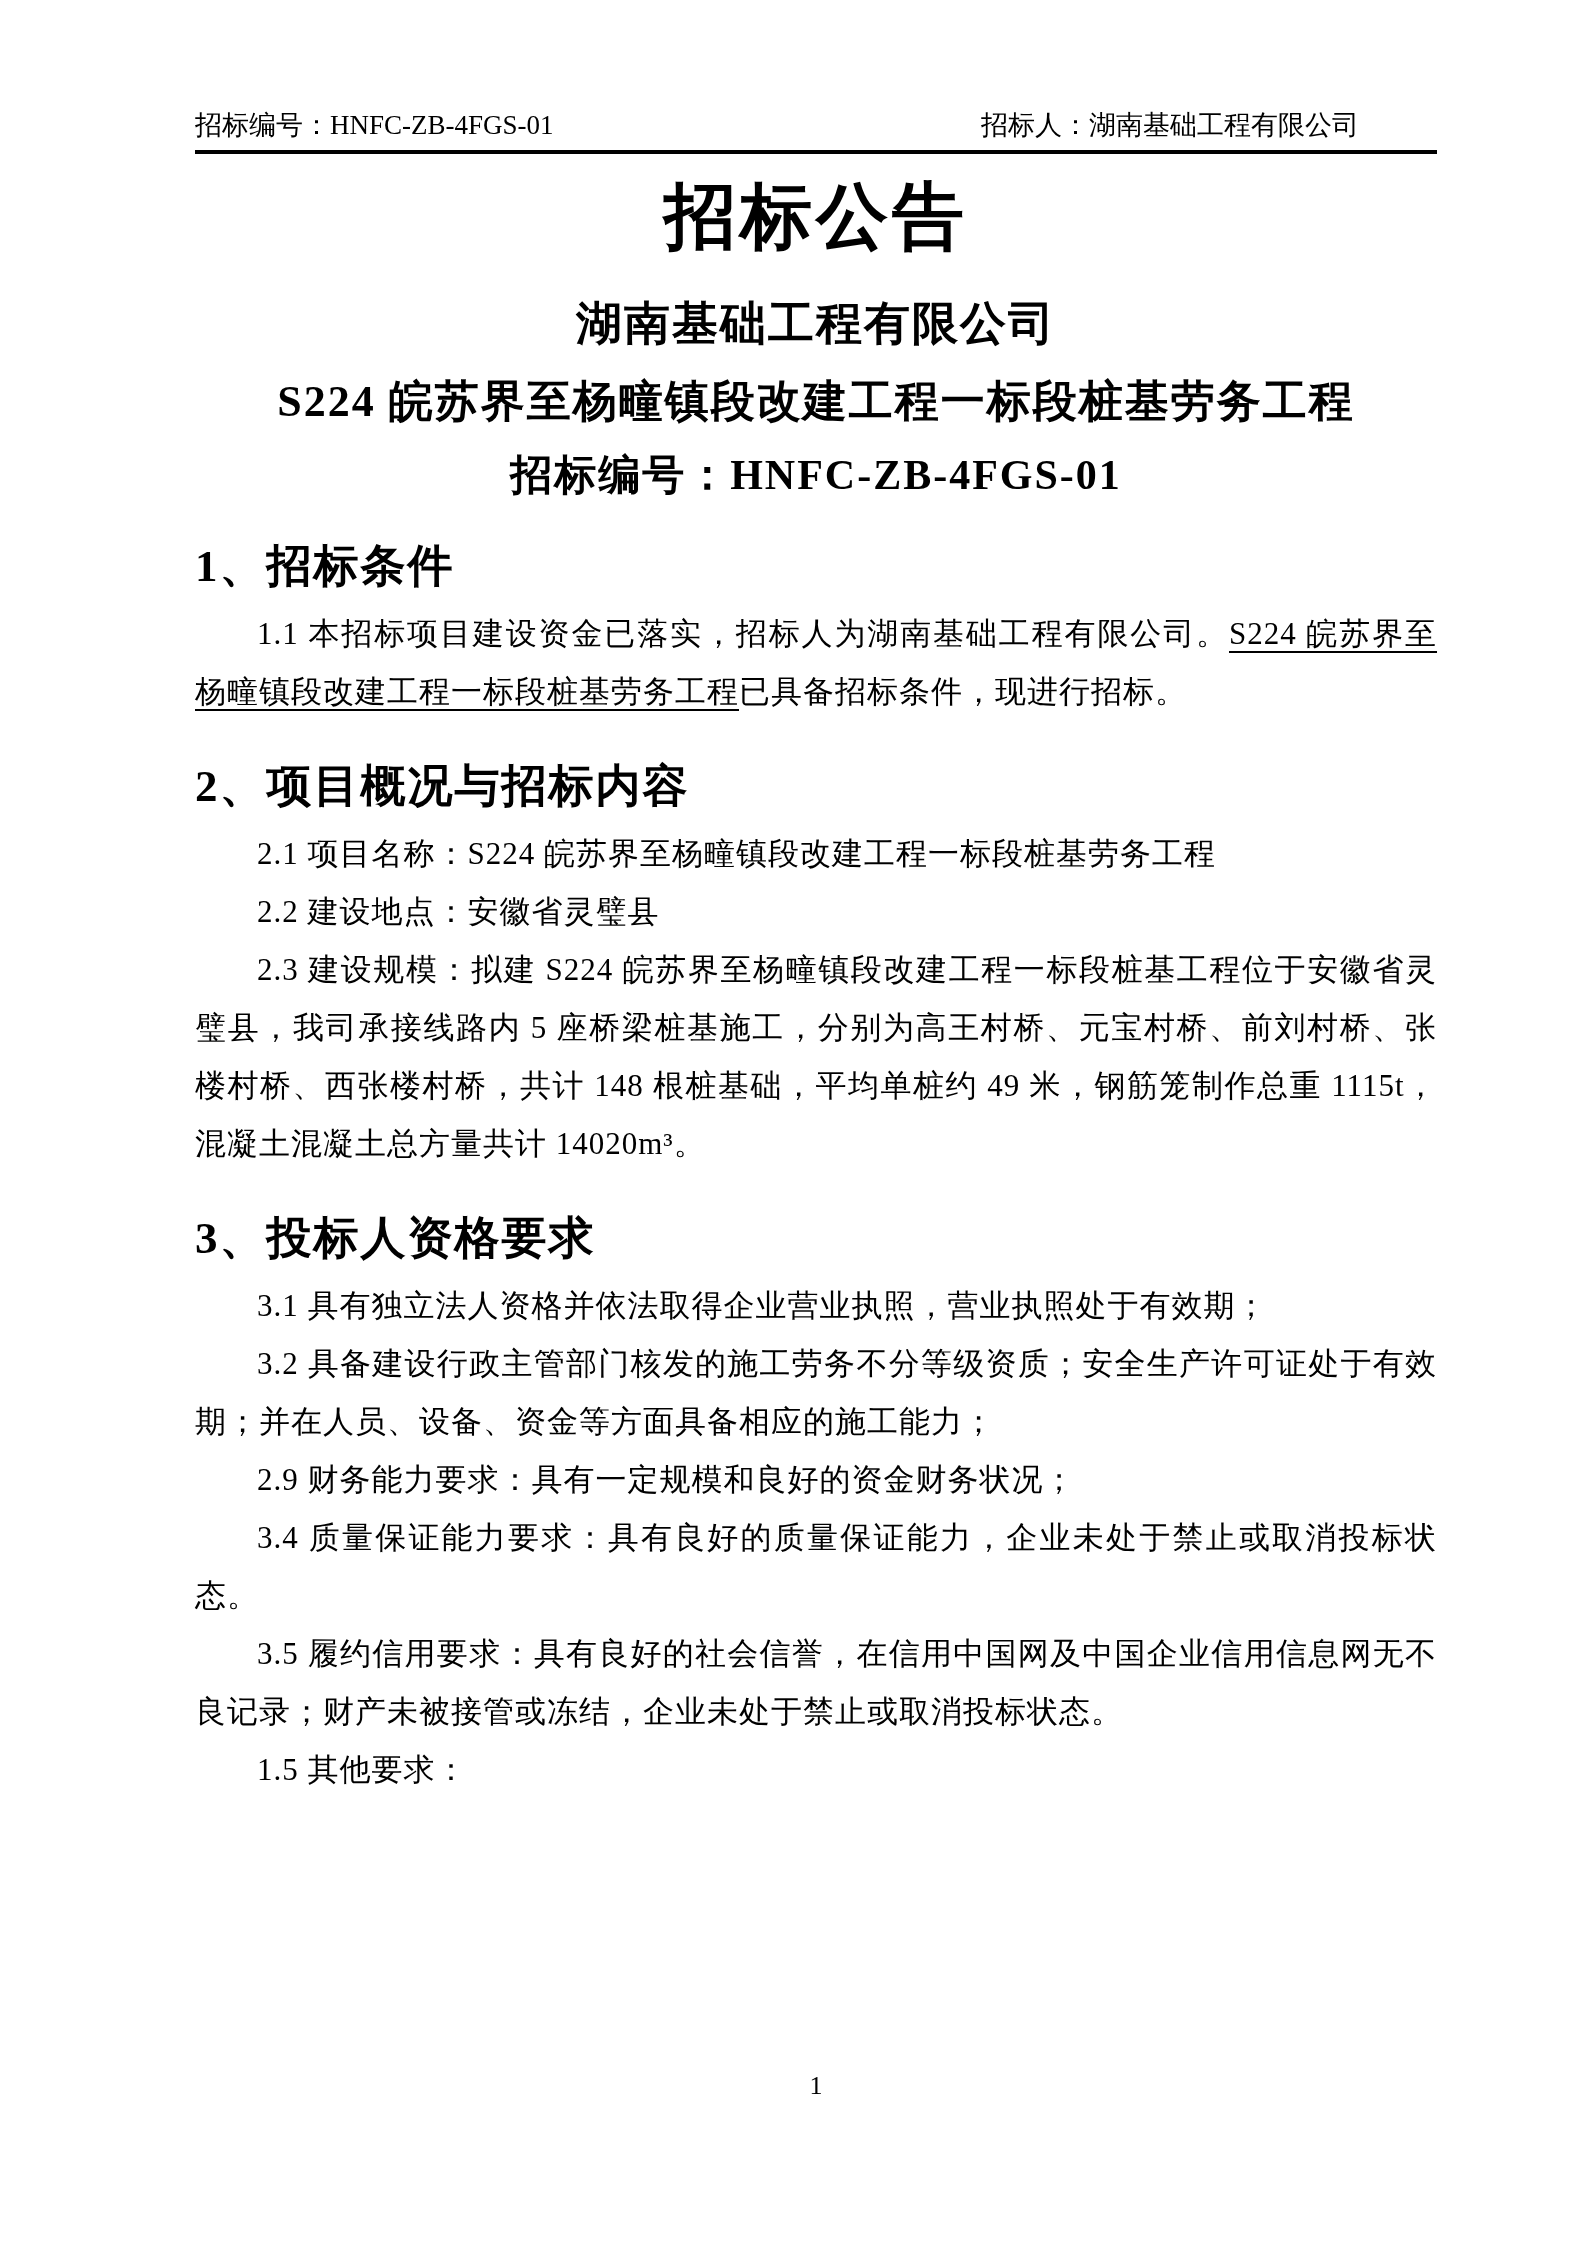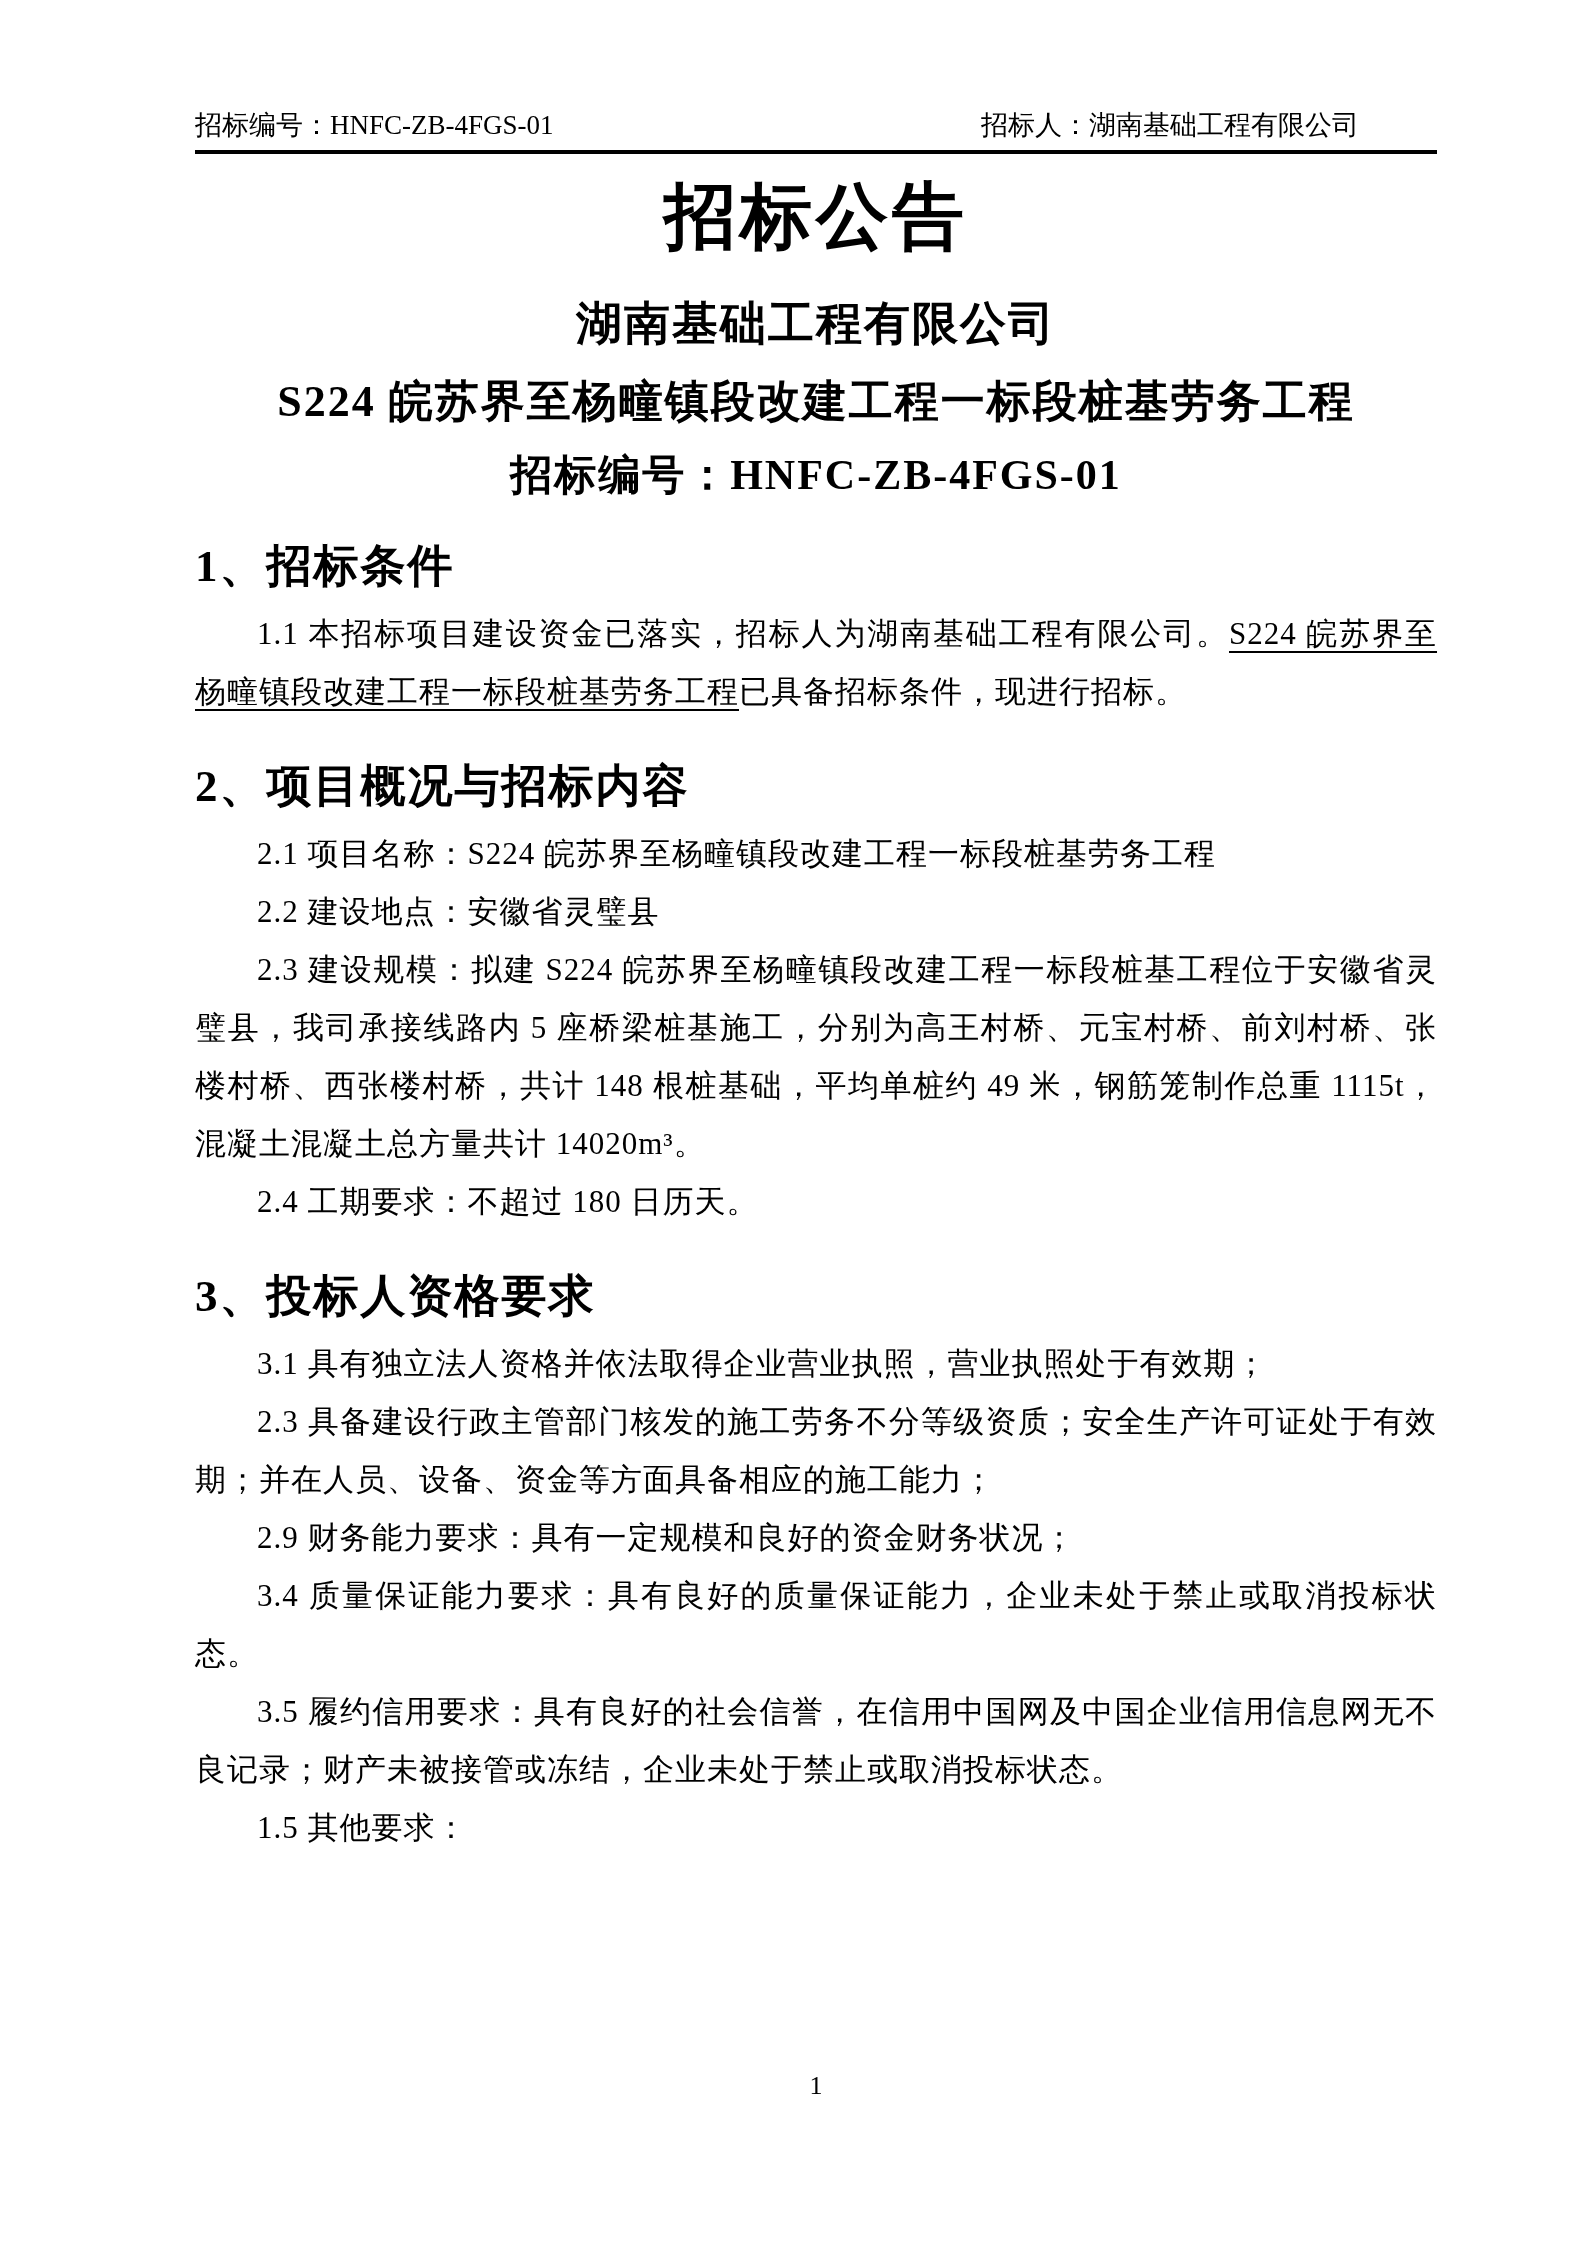--- a/index.html
+++ b/index.html
@@ -100,26 +100,25 @@
 
   <h3 class="sec">1、招标条件</h3>
 
   <p class="body"><span>1.1 本招标项目建设资金已落实，招标人为湖南基础工程有限公司。</span><span class="ul">S224 皖苏界至杨疃镇段改建工程一标段桩基劳务工程</span><span>已具备招标条件，现进行招标。</span></p>
 
   <h3 class="sec">2、项目概况与招标内容</h3>
 
   <p class="body">2.1 项目名称：S224 皖苏界至杨疃镇段改建工程一标段桩基劳务工程</p>
   <p class="body">2.2 建设地点：安徽省灵璧县</p>
   <p class="body">2.3 建设规模：拟建 S224 皖苏界至杨疃镇段改建工程一标段桩基工程位于安徽省灵璧县，我司承接线路内 5 座桥梁桩基施工，分别为高王村桥、元宝村桥、前刘村桥、张楼村桥、西张楼村桥，共计 148 根桩基础，平均单桩约 49 米，钢筋笼制作总重 1115t，混凝土混凝土总方量共计 14020m³。</p>
-  <p class="body">2.4 工期要求：不超过 180 日历天。</p>
 
   <h3 class="sec">3、投标人资格要求</h3>
 
   <p class="body">3.1 具有独立法人资格并依法取得企业营业执照，营业执照处于有效期；</p>
-  <p class="body">2.3 具备建设行政主管部门核发的施工劳务不分等级资质；安全生产许可证处于有效期；并在人员、设备、资金等方面具备相应的施工能力；</p>
+  <p class="body">3.2 具备建设行政主管部门核发的施工劳务不分等级资质；安全生产许可证处于有效期；并在人员、设备、资金等方面具备相应的施工能力；</p>
   <p class="body">2.9 财务能力要求：具有一定规模和良好的资金财务状况；</p>
   <p class="body">3.4 质量保证能力要求：具有良好的质量保证能力，企业未处于禁止或取消投标状态。</p>
   <p class="body">3.5 履约信用要求：具有良好的社会信誉，在信用中国网及中国企业信用信息网无不良记录；财产未被接管或冻结，企业未处于禁止或取消投标状态。</p>
   <p class="body">1.5 其他要求：</p>
 
   <div class="footer">1</div>
 
 </div>
 
 </body></html>

